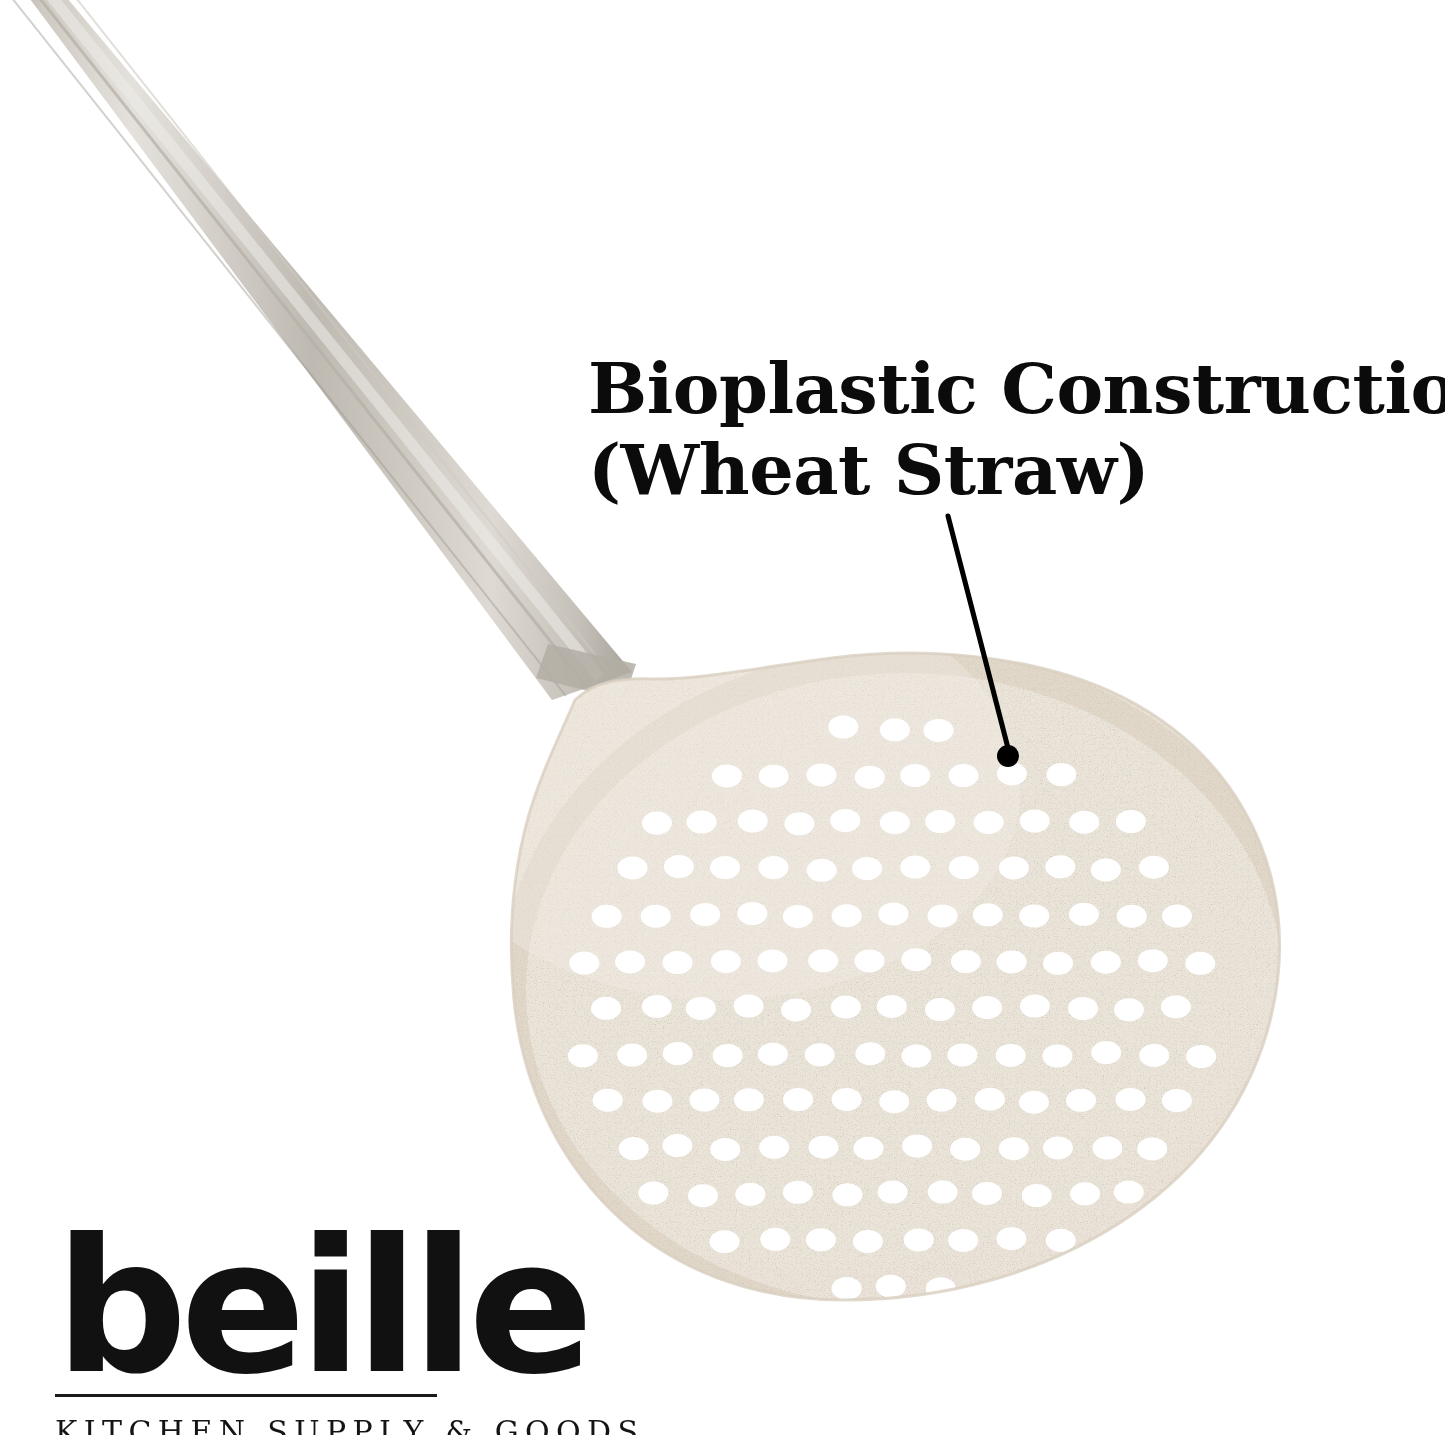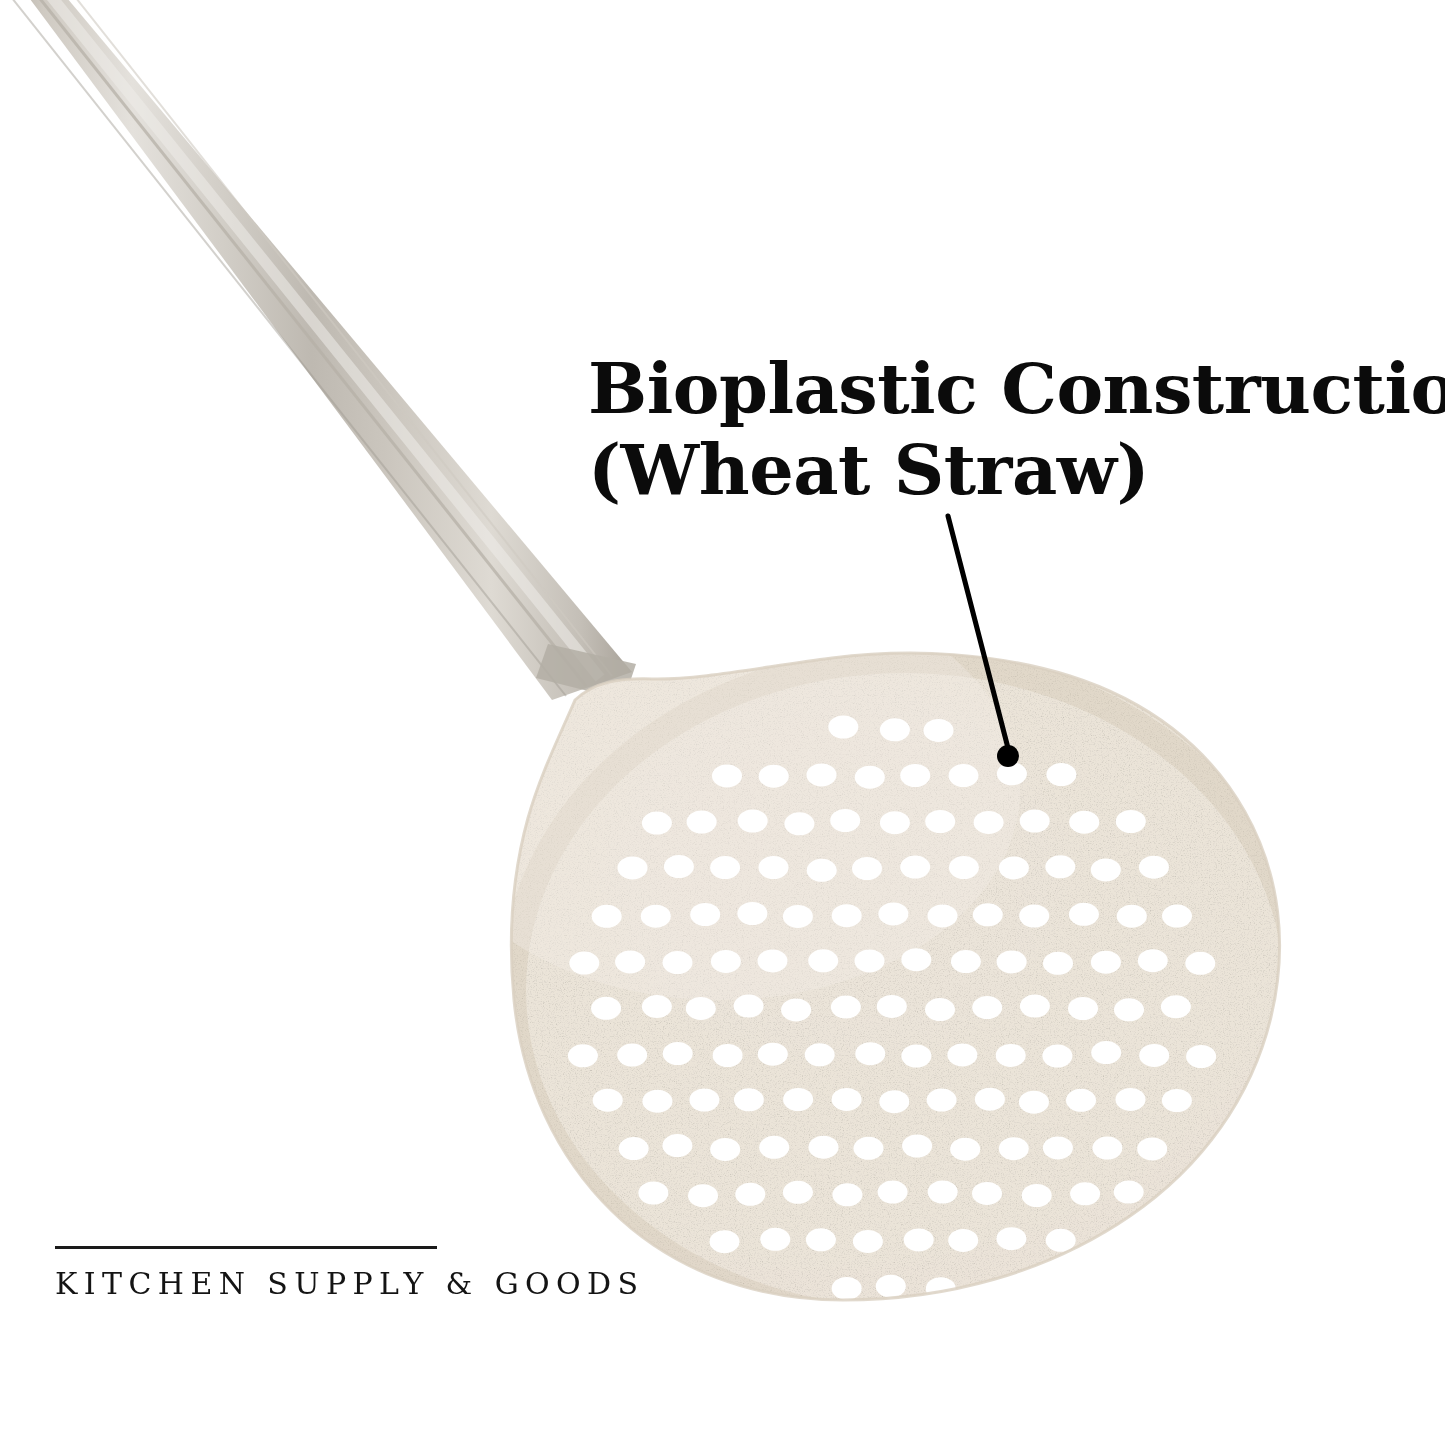--- a/index.html
+++ b/index.html
@@ -327,17 +327,18 @@
       <circle id="leader-dot" cx="1008" cy="756" r="11" fill="#000000"></circle>
     </g>
   </svg>
 
   <div id="callout-text">
     <span class="line">Bioplastic Construction</span>
     <span class="line">(Wheat Straw)</span>
   </div>
 
   <div id="brand-logo">
+    <div id="brand-wordmark">beille</div>
     <div id="brand-rule"></div>
     <div id="brand-tagline">KITCHEN SUPPLY &amp; GOODS</div>
   </div>
 
 </div>
 
 </body></html>

